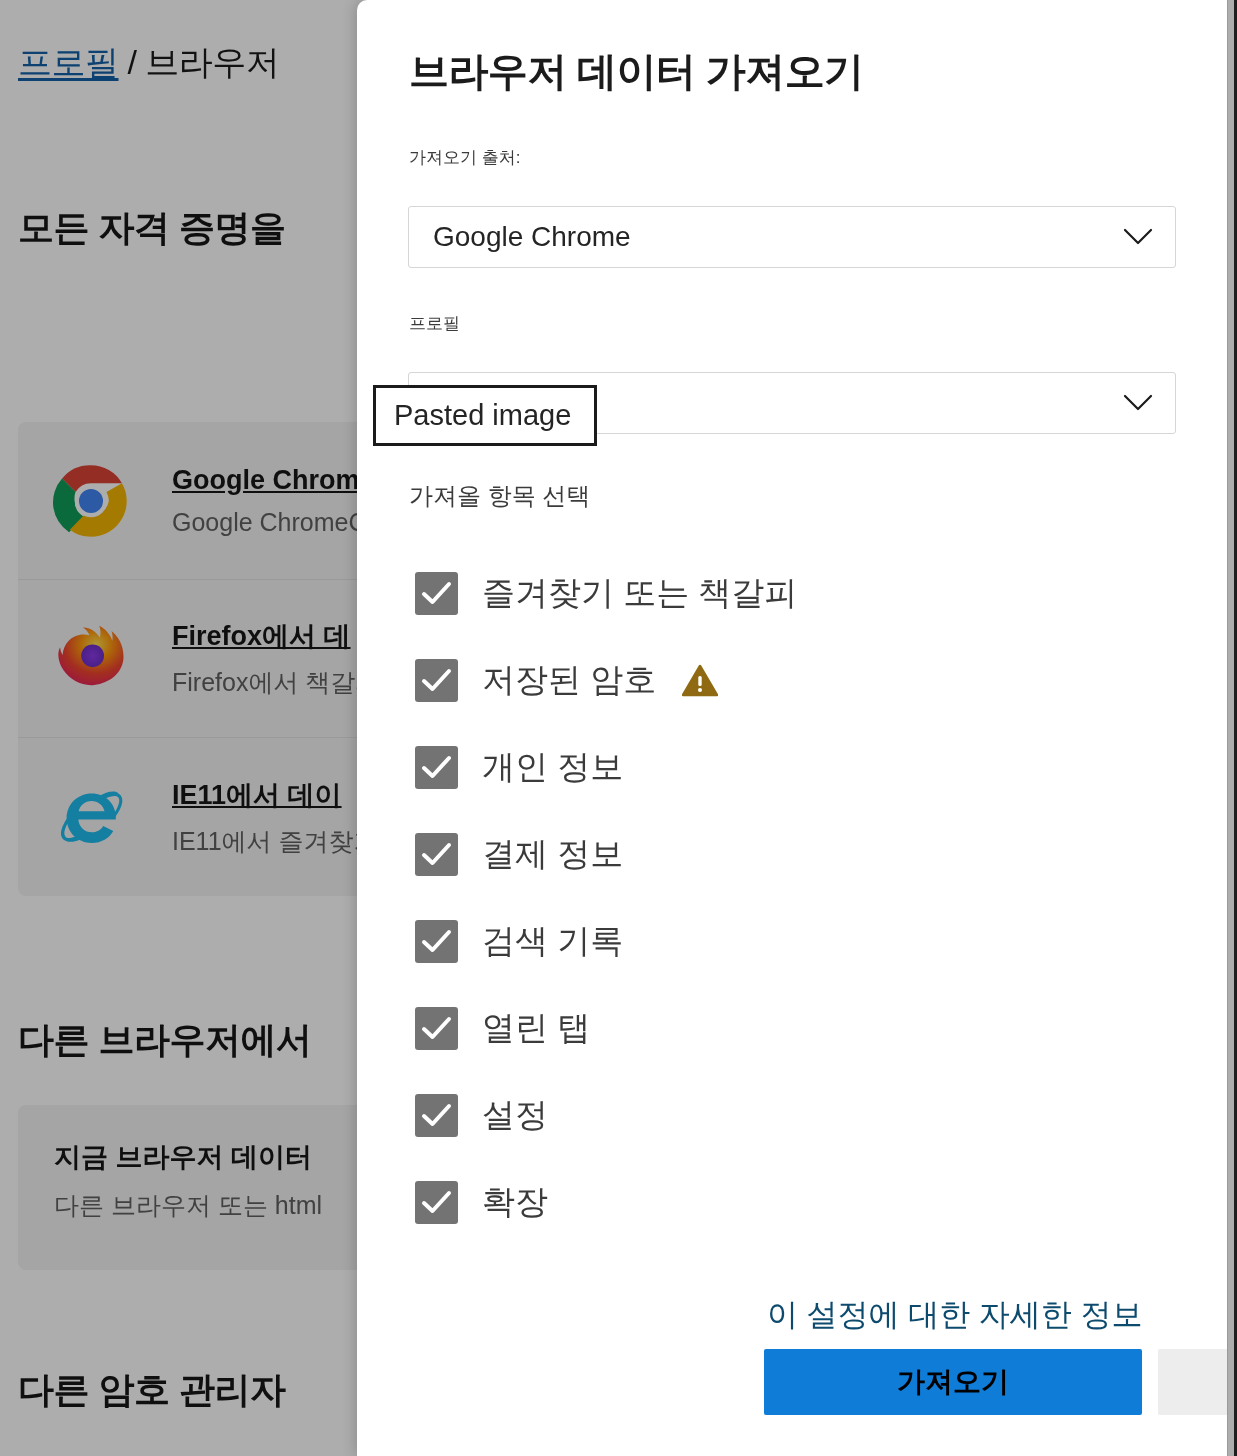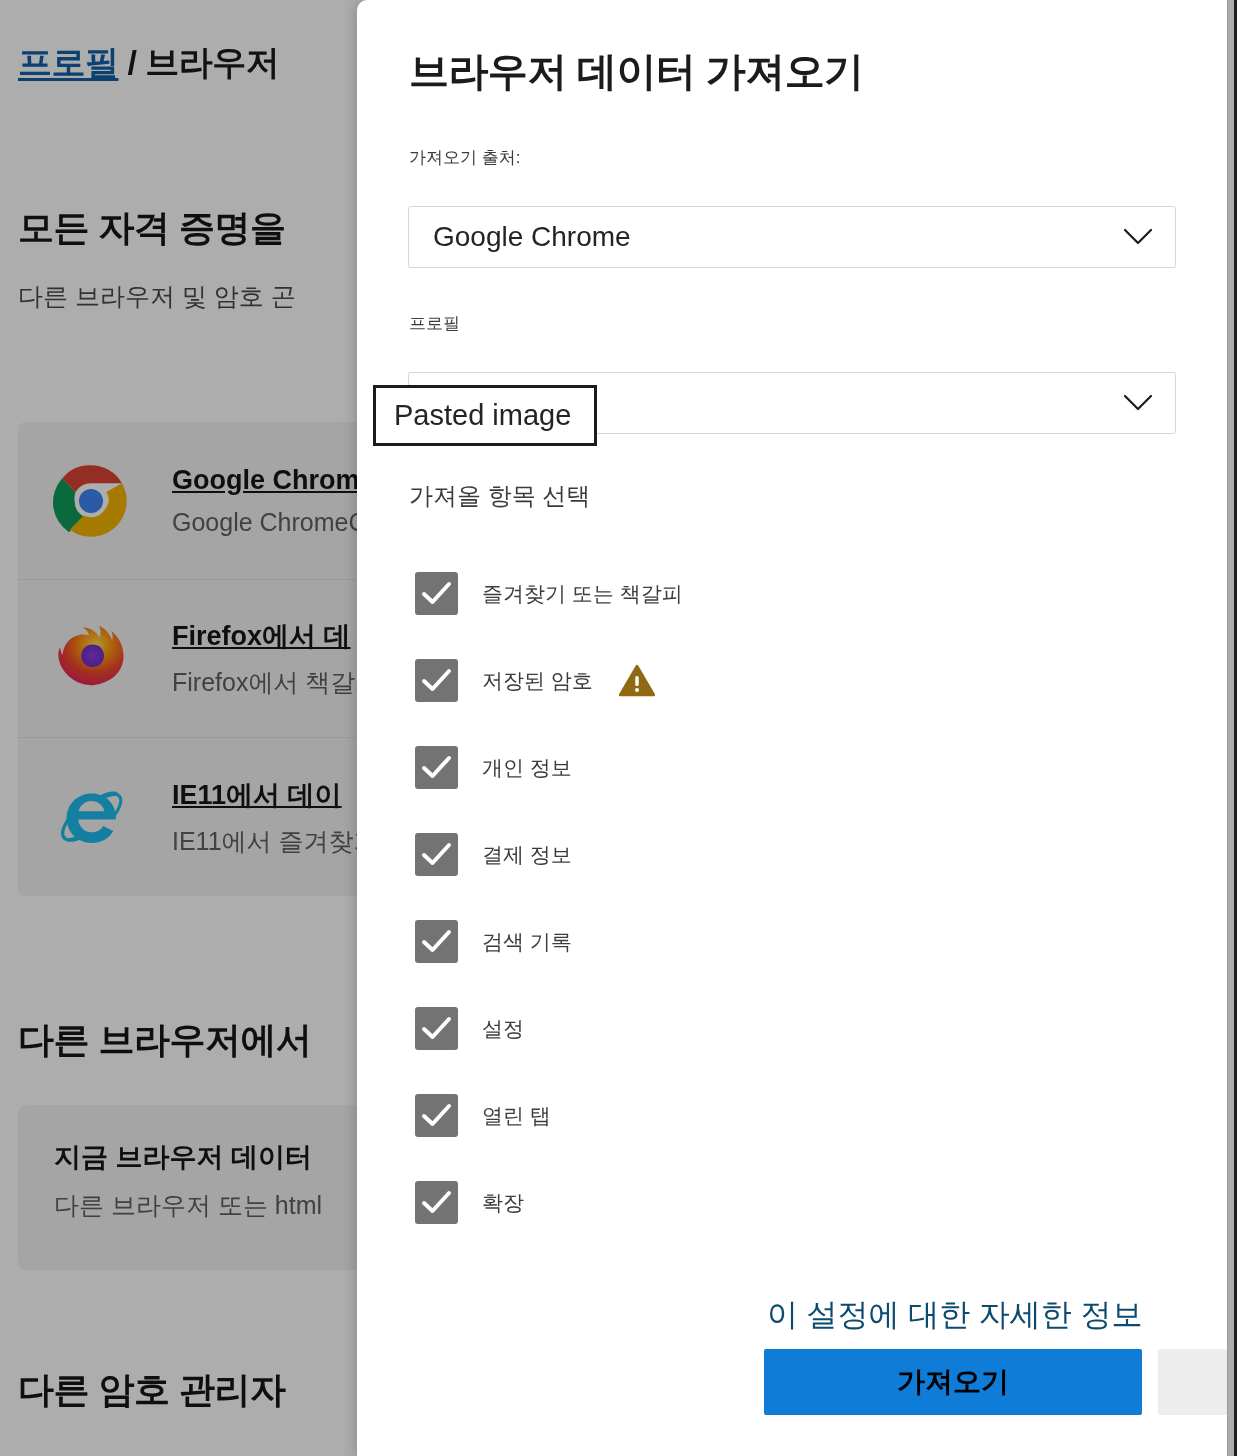--- a/index.html
+++ b/index.html
@@ -38,21 +38,21 @@
     left: 0; top: 0;
     width: 1237px; height: 1456px;
     background: rgba(0,0,0,0.32);
     pointer-events: none;
   }
 
   .bc {
     position: absolute;
     left: 18px; top: 40px;
     font-size: 34px;
-    font-weight: 700;
+    font-weight: 400;
     white-space: nowrap;
     letter-spacing: -0.5px;
   }
   .bc .bc-link { color: #1261A8; text-decoration: underline; text-underline-offset: 4px; }
   .bc .bc-sep  { color: #1b1b1b; }
   .bc .bc-cur  { color: #1b1b1b; }
 
   .bg-h1 {
     position: absolute;
     left: 18px;
@@ -240,21 +240,21 @@
   .cb-box {
     width: 43px; height: 43px;
     flex: 0 0 43px;
     background: #737373;
     border-radius: 3px;
     position: relative;
     margin-right: 24px;
   }
   .cb-box svg { position: absolute; left: 6px; top: 8px; display: block; }
   .cb-label {
-    font-size: 21px;
+    font-size: 33px;
     color: #3b3b3b;
     white-space: nowrap;
   }
   .cb-warn {
     margin-left: 26px;
     display: flex;
     align-items: center;
   }
   .cb-warn svg { display: block; }
 
@@ -313,21 +313,20 @@
 <div id="bg-page">
   <div id="bg-content">
 
     <div class="bc">
       <span class="bc-link">프로필</span>
       <span class="bc-sep">/</span>
       <span class="bc-cur">브라우저</span>
     </div>
 
     <div class="bg-h1" style="top:204px;">모든 자격 증명을</div>
-    <div class="bg-sub" style="top:280px;">다른 브라우저 및 암호 곤</div>
 
     <div id="browser-card">
 
       <div class="browser-row">
         <svg class="browser-ico" viewBox="0 0 48 48">
           <circle cx="24" cy="24" r="22" fill="#ffffff"></circle>
           <path d="M24 2a22 22 0 0 1 19.05 11H24a11 11 0 0 0-9.53 5.5L6.2 10.2A21.96 21.96 0 0 1 24 2z" fill="#DB4437"></path>
           <path d="M6.2 10.2l8.27 8.3A11 11 0 0 0 14 24a11 11 0 0 0 5.7 9.64L10.5 43.2A22 22 0 0 1 6.2 10.2z" fill="#0F9D58"></path>
           <path d="M43.05 13A22 22 0 0 1 24 46c-4.9 0-9.4-1.6-13.04-4.3l9.2-9.5A11 11 0 0 0 35 24a11 11 0 0 0-1.5-5.5z" fill="#F4B400"></path>
           <circle cx="24" cy="24" r="10" fill="#ffffff"></circle>
@@ -466,29 +465,29 @@
           </svg>
         </span>
         <span class="cb-label">검색 기록</span>
       </div>
       <div class="cb-row">
         <span class="cb-box">
           <svg width="31" height="27" viewBox="0 0 31 27">
             <path d="M3 14 L11.5 22 L28 4" stroke="#ffffff" stroke-width="4" fill="none" stroke-linecap="round" stroke-linejoin="round"></path>
           </svg>
         </span>
+        <span class="cb-label">열린 탭</span>
+      </div>
+      <div class="cb-row">
+        <span class="cb-box">
+          <svg width="31" height="27" viewBox="0 0 31 27">
+            <path d="M3 14 L11.5 22 L28 4" stroke="#ffffff" stroke-width="4" fill="none" stroke-linecap="round" stroke-linejoin="round"></path>
+          </svg>
+        </span>
         <span class="cb-label">설정</span>
-      </div>
-      <div class="cb-row">
-        <span class="cb-box">
-          <svg width="31" height="27" viewBox="0 0 31 27">
-            <path d="M3 14 L11.5 22 L28 4" stroke="#ffffff" stroke-width="4" fill="none" stroke-linecap="round" stroke-linejoin="round"></path>
-          </svg>
-        </span>
-        <span class="cb-label">열린 탭</span>
       </div>
       <div class="cb-row">
         <span class="cb-box">
           <svg width="31" height="27" viewBox="0 0 31 27">
             <path d="M3 14 L11.5 22 L28 4" stroke="#ffffff" stroke-width="4" fill="none" stroke-linecap="round" stroke-linejoin="round"></path>
           </svg>
         </span>
         <span class="cb-label">확장</span>
       </div>
     </div>

